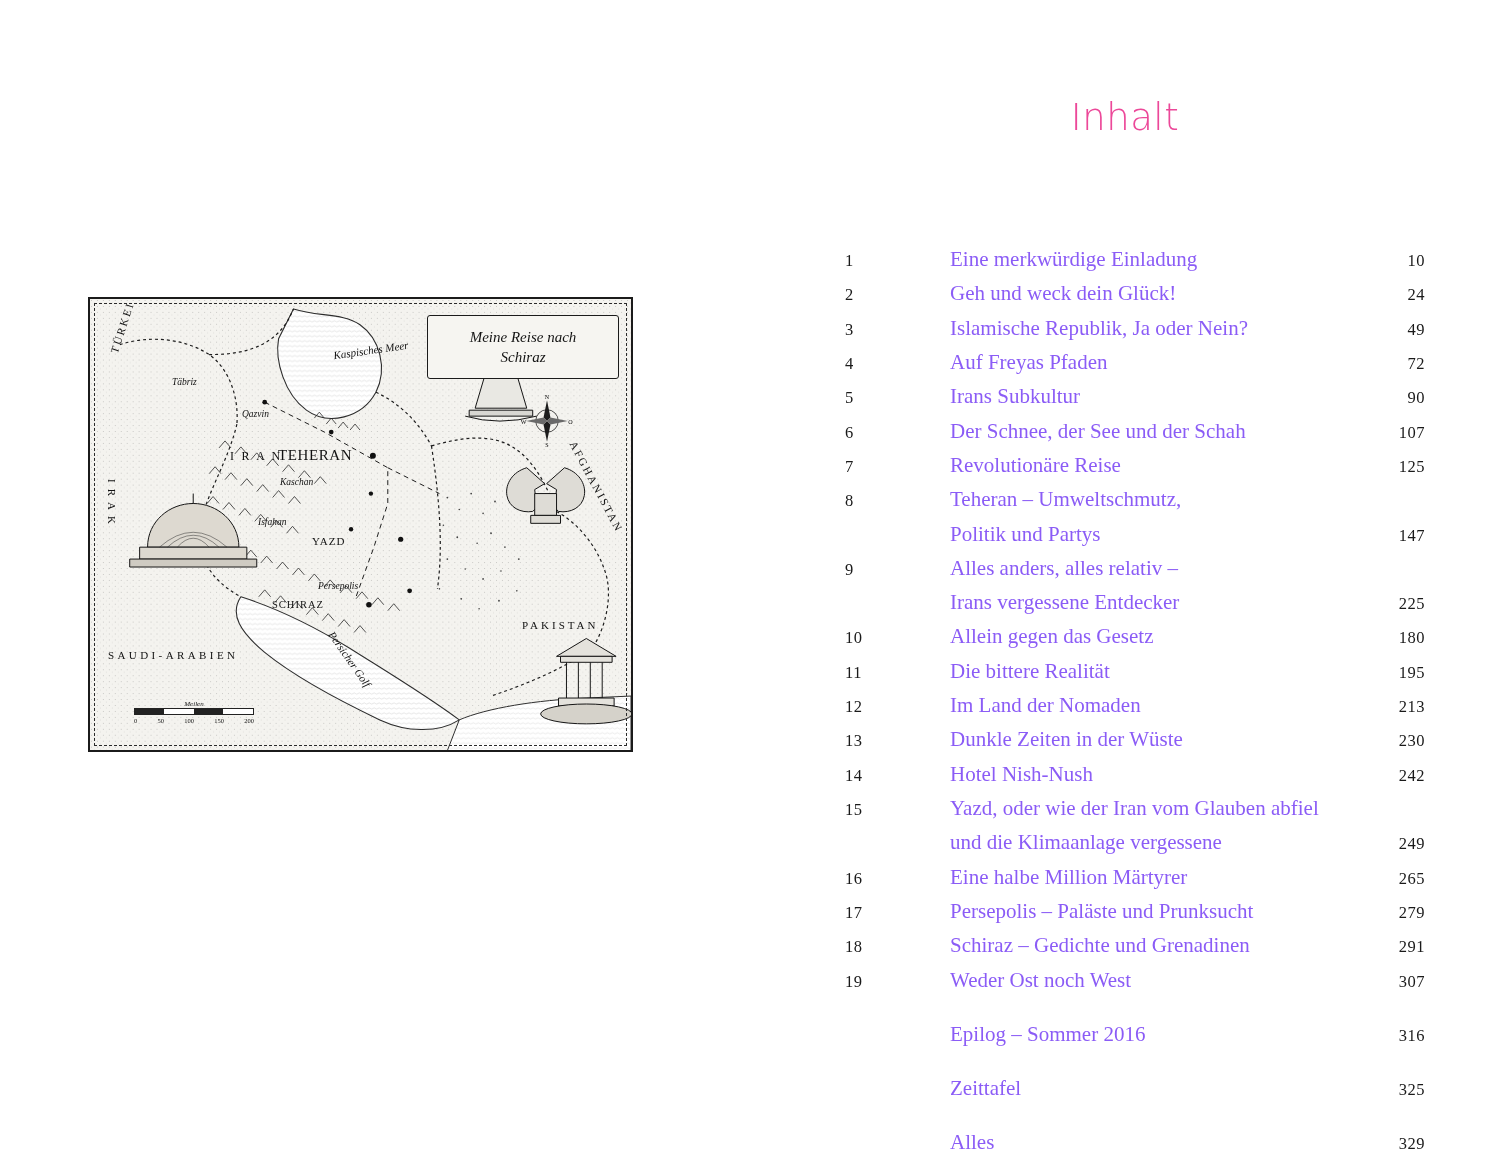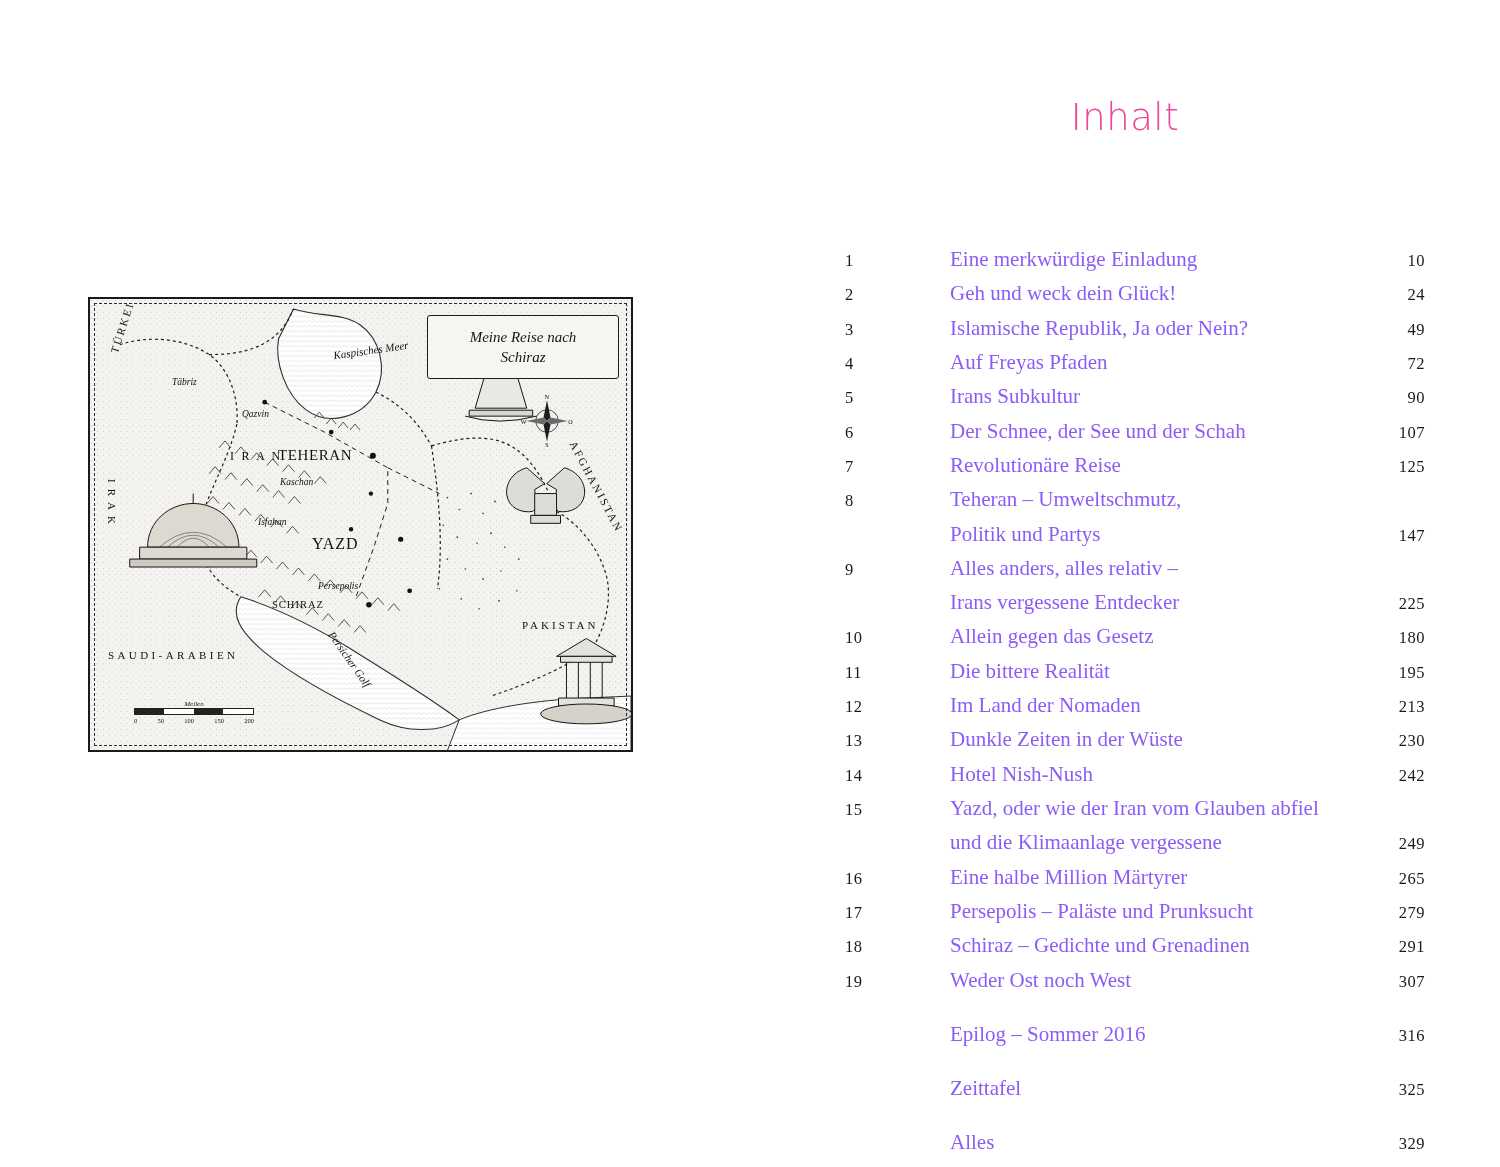--- a/index.html
+++ b/index.html
@@ -331,21 +331,21 @@
     <div class="map-label country" style="left:18px; top:350px; letter-spacing:3.4px;">SAUDI-ARABIEN</div>
 
     <div class="map-label sea" style="left:236px; top:42px; text-align:center; width:90px; line-height:1.8; transform:rotate(-8deg);">Kaspisches Meer</div>
     <div class="map-label sea rot-gulf" style="left:246px; top:330px;">Persicher Golf</div>
 
     <div class="map-label city" style="left:82px; top:78px;">Täbriz</div>
     <div class="map-label city" style="left:152px; top:110px;">Qazvin</div>
     <div class="map-label" style="left:188px; top:148px; font-size:15px; letter-spacing:0.6px;">TEHERAN</div>
     <div class="map-label city" style="left:190px; top:178px;">Kaschan</div>
     <div class="map-label city" style="left:168px; top:218px;">Isfahan</div>
-    <div class="map-label" style="left:222px; top:236px; font-size:16px; letter-spacing:1px;">YAZD</div>
+    <div class="map-label" style="left:222px; top:236px; font-size:11px; letter-spacing:1px;">YAZD</div>
     <div class="map-label city" style="left:228px; top:282px;">Persepolis</div>
     <div class="map-label" style="left:182px; top:300px; font-size:10.5px; letter-spacing:1px;">SCHIRAZ</div>
 
     <div class="scalebar">
       <div>Meilen</div>
       <div class="bar"></div>
       <div class="ticks">
         <span>0</span>
         <span>50</span>
         <span>100</span>

